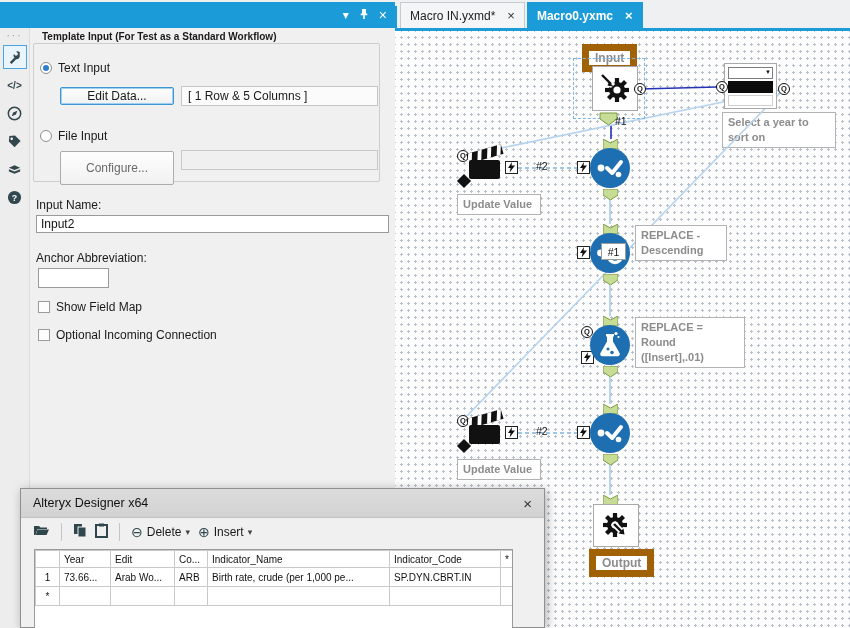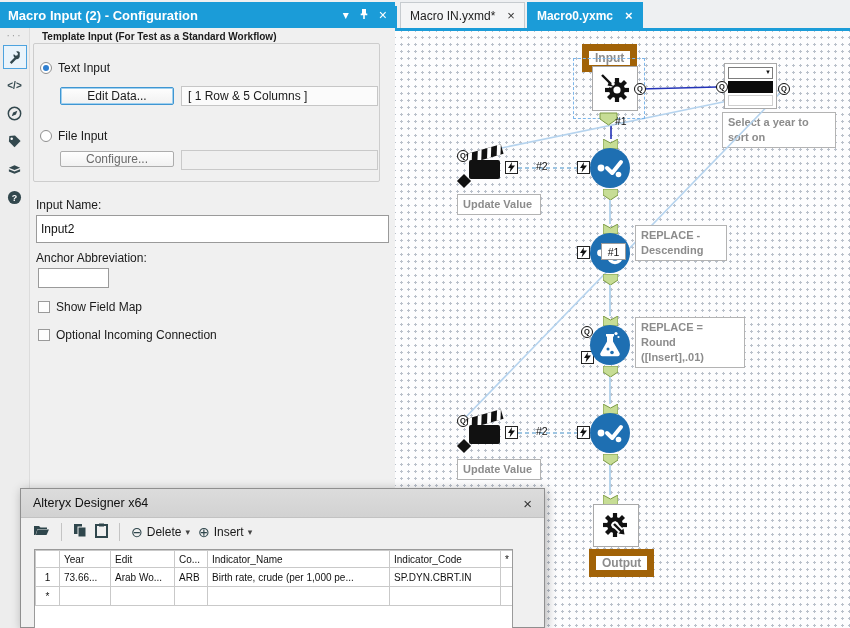--- a/index.html
+++ b/index.html
@@ -74,21 +74,20 @@
   table.grid .rn { text-align:center; }
   td.selcell { border:2px solid #000; }
 </style>
 </head>
 <body>
 
 <div id="root">
 
   <div id="config-panel">
     <div id="config-titlebar">
-      <span class="t">Macro Input (2) - Configuration</span>
       <span class="icons">
         <span>▾</span>
         <span>
           <svg width="10" height="12" viewBox="0 0 10 12">
               <path d="M3 1h4v4.6h1.3v1.6H5.8V11H4.2V7.2H1.7V5.6H3z" fill="#fff"></path>
             </svg>
         </span>
         <span style="font-size:14px;">×</span>
       </span>
     </div>
@@ -134,25 +133,25 @@
 
     <div class="radio checked" style="left:40px; top:62px;"></div>
     <div class="lbl" style="left:58px; top:61px;">Text Input</div>
 
     <div class="btn focus" style="left:60px; top:87px; width:114px; height:18px;">Edit Data...</div>
     <div class="field-ro" style="left:181px; top:86px; width:197px; height:20px;">[ 1 Row &amp; 5 Columns ]</div>
 
     <div class="radio" style="left:40px; top:130px;"></div>
     <div class="lbl" style="left:58px; top:129px;">File Input</div>
 
-    <div class="btn" style="left:60px; top:151px; width:114px; height:16px; color:#6a6a6a;">Configure...</div>
+    <div class="btn" style="left:60px; top:151px; width:114px; height:34px; color:#6a6a6a;">Configure...</div>
     <div class="field-dis" style="left:181px; top:150px; width:197px; height:20px;"></div>
 
     <div class="lbl" style="left:36px; top:198px;">Input Name:</div>
-    <input class="txt" style="left: 36px; top: 215px; width: 353px; height: 28px;" value="Input2">
+    <input class="txt" style="left: 36px; top: 215px; width: 353px; height: 18px;" value="Input2">
 
     <div class="lbl" style="left:36px; top:251px;">Anchor Abbreviation:</div>
     <input class="txt" style="left: 38px; top: 268px; width: 71px; height: 20px;" value="">
 
     <div class="checkbox" style="left:38px; top:301px;"></div>
     <div class="lbl" style="left:56px; top:300px;">Show Field Map</div>
 
     <div class="checkbox" style="left:38px; top:329px;"></div>
     <div class="lbl" style="left:56px; top:328px;text-align:right;">Optional Incoming Connection</div>
   </div>

